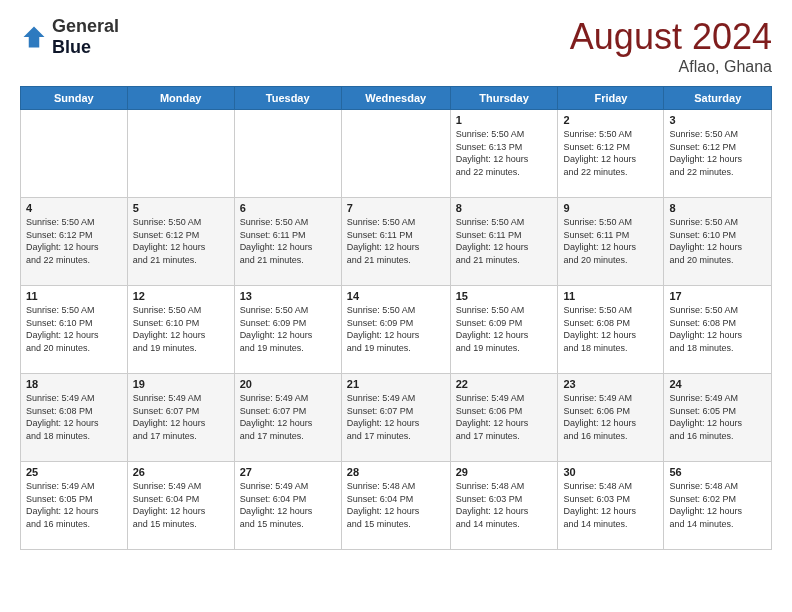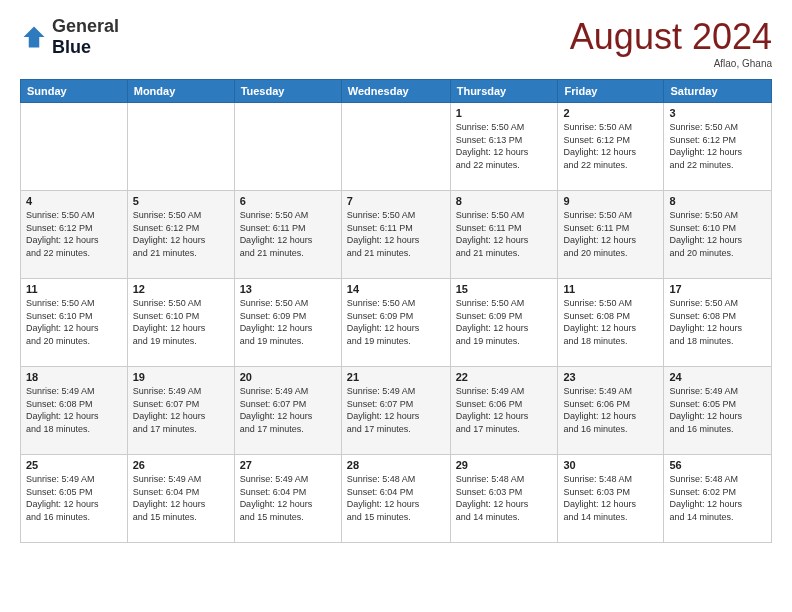--- a/index.html
+++ b/index.html
@@ -38,33 +38,33 @@
     }
     .title-block {
       text-align: right;
     }
     .month-title {
       font-size: 36px;
       font-weight: normal;
       color: #7f1d1d;
     }
     .location {
-      font-size: 10px;
+      font-size: 16px;
       color: #444;
     }
     .calendar {
       width: 100%;
       border-collapse: collapse;
       font-size: 10px;
     }
     .calendar th {
       background: #2e7abf;
       color: #fff;
       padding: 5px 6px;
-      text-align: left;
+      text-align: center;
       font-size: 11px;
       font-weight: bold;
       border: 1px solid #2567a0;
     }
     .calendar td {
       border: 1px solid #ccc;
       vertical-align: top;
       padding: 4px 5px;
       width: 113px;
       height: 88px;

